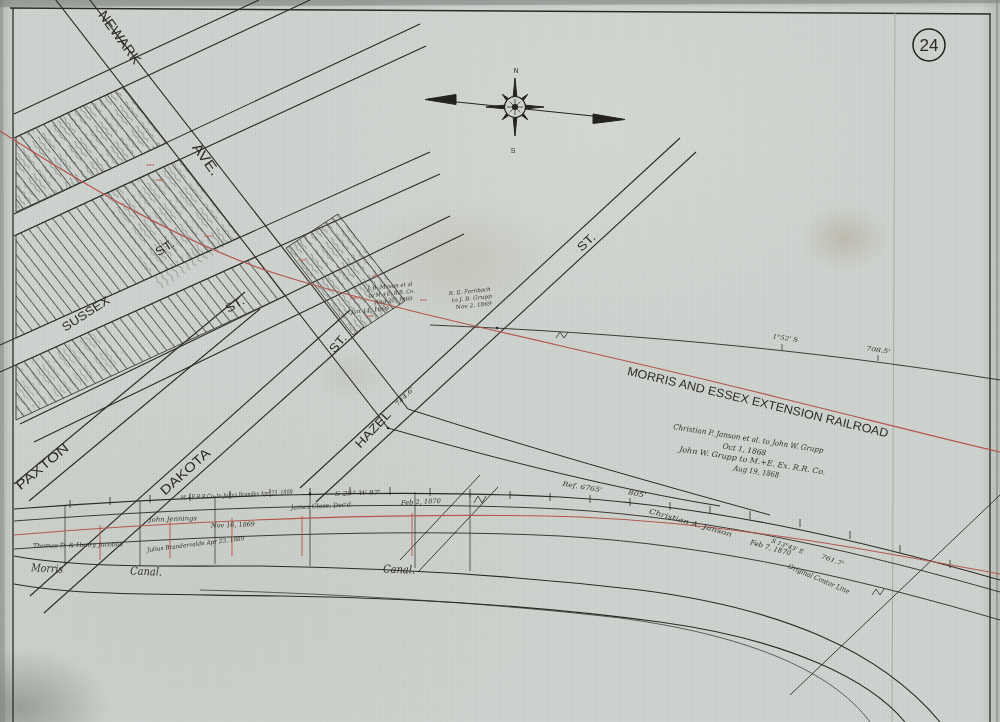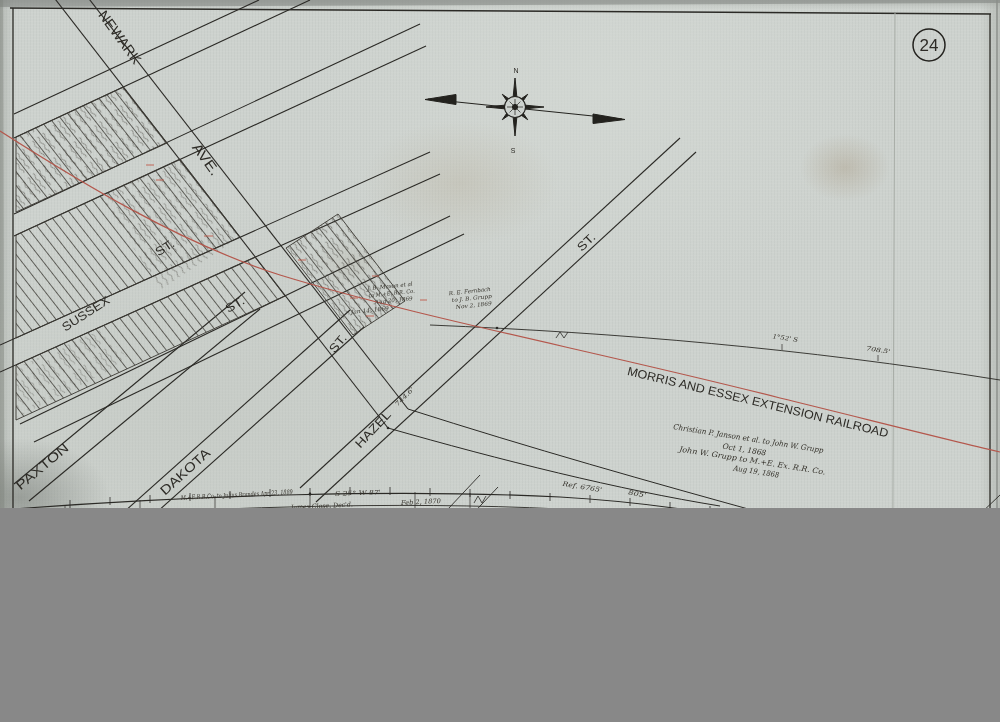--- a/index.html
+++ b/index.html
@@ -1,17 +1,17 @@
 <!DOCTYPE html>
 <html><head>
 <meta charset="utf-8">
 <style>
   html,body{margin:0;padding:0;background:#888;}
   .map{
-    position:relative;width:1000px;height:508px;overflow:hidden;
+    position:relative;width:1000px;height:722px;overflow:hidden;
     background-color:#cdd2ce;
     background-image:
       radial-gradient(140px 90px at 46% 36%, rgba(167,150,120,0.22), transparent 70%),
       radial-gradient(60px 45px at 84.5% 33%, rgba(155,135,105,0.30), transparent 75%),
       radial-gradient(50px 35px at 35% 52%, rgba(150,140,115,0.15), transparent 75%),
       radial-gradient(120px 80px at 2% 98%, rgba(105,110,104,0.50), transparent 75%),
       radial-gradient(420px 300px at 60% 18%, rgba(214,219,214,0.55), transparent 70%),
       radial-gradient(520px 320px at 20% 82%, rgba(190,195,188,0.40), transparent 70%),
       linear-gradient(90deg, rgba(130,135,128,0.35) 0px, transparent 14px),
       linear-gradient(270deg, rgba(160,164,158,0.45) 0px, transparent 20px),

